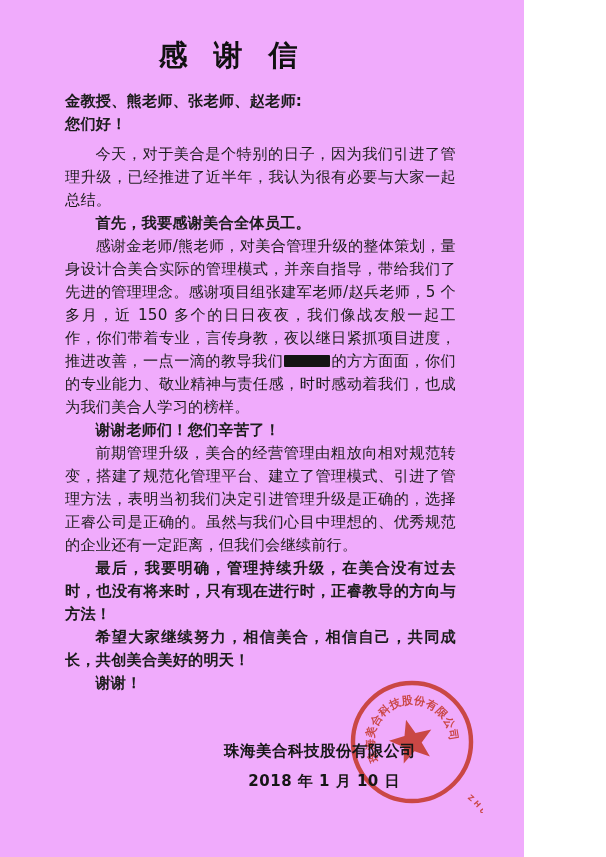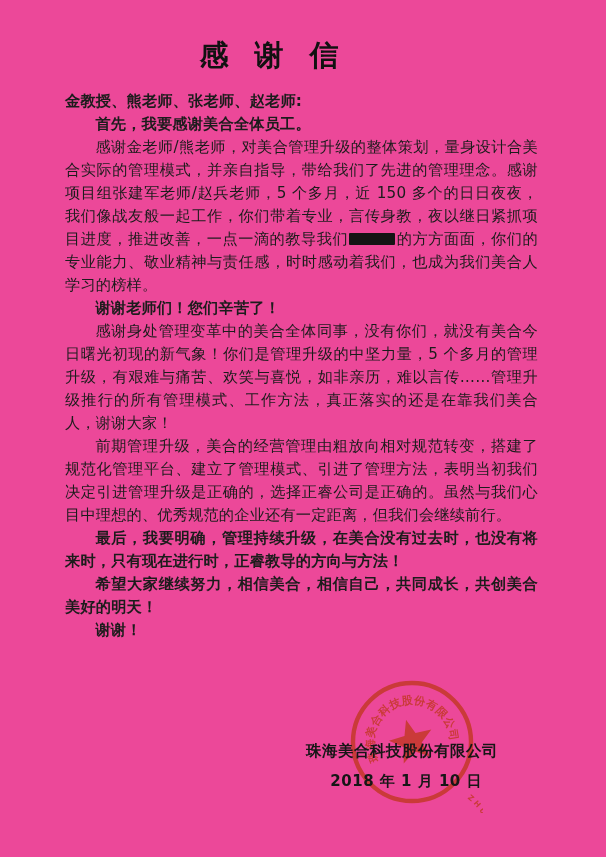--- a/index.html
+++ b/index.html
@@ -2,23 +2,23 @@
 <html><head>
 <meta charset="utf-8">
 <style>
   html, body {
     margin: 0;
     padding: 0;
     background: #ffffff;
   }
   .page {
     position: relative;
-    width: 606px;
+    width: 524px;
     height: 857px;
-    background: #ec4899;
+    background: #f0abfc;
     overflow: hidden;
     font-family: "DejaVu Sans", "Liberation Sans", sans-serif;
     color: #1c1c1c;
   }
   .title {
     position: relative;
     left: -30px;
     margin: 36px 0 14px 0;
     text-align: center;
     font-size: 29px;
@@ -96,24 +96,25 @@
 </style>
 </head>
 <body>
 
 <div class="page">
 
   <h1 class="title">感 谢 信</h1>
 
   <div class="content">
     <p class="strong">金教授、熊老师、张老师、赵老师:</p>
+    <p class="strong">您们好！</p>
+    <p class="indent first-para">今天，对于美合是个特别的日子，因为我们引进了管理升级，已经推进了近半年，我认为很有必要与大家一起总结。</p>
     <p class="indent strong">首先，我要感谢美合全体员工。</p>
     <p class="indent"><span>感谢金老师/熊老师，对美合管理升级的整体策划，量身设计合美合实际的管理模式，并亲自指导，带给我们了先进的管理理念。感谢项目组张建军老师/赵兵老师，5 个多月，近 150 多个的日日夜夜，我们像战友般一起工作，你们带着专业，言传身教，夜以继日紧抓项目进度，推进改善，一点一滴的教导我们</span><span class="redaction"></span><span>的方方面面，你们的专业能力、敬业精神与责任感，时时感动着我们，也成为我们美合人学习的榜样。</span></p>
     <p class="indent strong">谢谢老师们！您们辛苦了！</p>
-    <p class="indent">感谢身处管理变革中的美合全体同事，没有你们，就没有美合今日曙光初现的新气象！你们是管理升级的中坚力量，5 个多月的管理升级，有艰难与痛苦、欢笑与喜悦，如非亲历，难以言传……管理升级推行的所有管理模式、工作方法，真正落实的还是在靠我们美合人，谢谢大家！</p>
     <p class="indent">前期管理升级，美合的经营管理由粗放向相对规范转变，搭建了规范化管理平台、建立了管理模式、引进了管理方法，表明当初我们决定引进管理升级是正确的，选择正睿公司是正确的。虽然与我们心目中理想的、优秀规范的企业还有一定距离，但我们会继续前行。</p>
     <p class="indent strong">最后，我要明确，管理持续升级，在美合没有过去时，也没有将来时，只有现在进行时，正睿教导的方向与方法！</p>
     <p class="indent strong">希望大家继续努力，相信美合，相信自己，共同成长，共创美合美好的明天！</p>
     <p class="indent strong">谢谢！</p>
   </div>
 
   <div class="signature">珠海美合科技股份有限公司</div>
   <div class="date">2018 年 1 月 10 日</div>
 
   <svg class="stamp" viewBox="0 0 160 160" aria-hidden="true">

